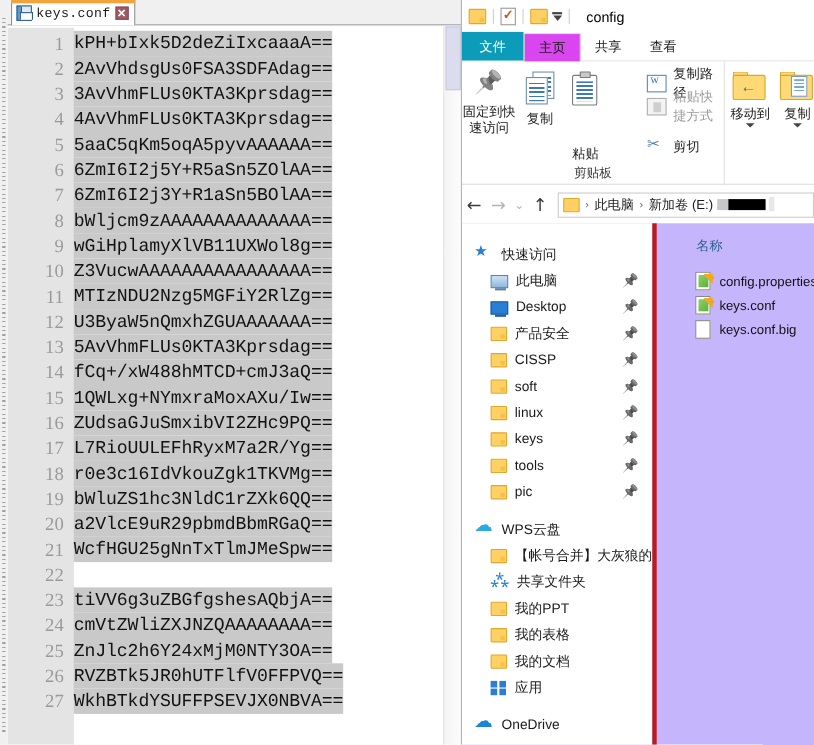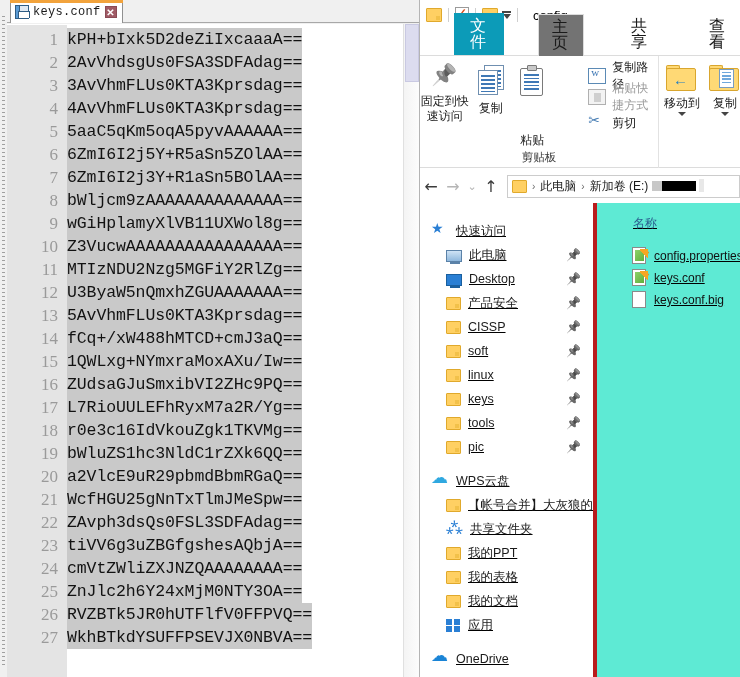--- a/index.html
+++ b/index.html
@@ -145,29 +145,28 @@
     margin-left: 9px; font-size: 13px; color: #000;
     font-family: "Liberation Sans", sans-serif;
   }
 
   .exp-tabs {
     position: absolute; left: 0; top: 30px; right: 0; height: 26px;
     background: #ffffff; display: flex; align-items: flex-end;
     border-bottom: 1px solid #dcdcdc;
   }
   .exp-tab {
-    padding: 4px 13px 5px 13px; font-size: 16px; color: #1a1a1a;
+    padding: 4px 13px 5px 13px; font-size: 12px; color: #1a1a1a;
     line-height: 16px;
-    margin-left: 34px;
   }
   .exp-tab.file {
     background: #0c9bb8; color: #ffffff; padding: 5px 16px 5px 16px;
   }
   .exp-tab.active {
-    background: #737373;
+    background: #d946ef;
     border-left: 1px solid #dcdcdc; border-right: 1px solid #dcdcdc;
     border-top: 1px solid #dcdcdc;
     position: relative; top: 1px;
   }
 
   .ribbon {
     position: absolute; left: 0; top: 56px; right: 0; height: 112px;
     background: #ffffff; border-bottom: 1px solid #dcdcdc;
     display: flex;
   }
@@ -303,21 +302,21 @@
     content: ""; position: absolute; left: -10px; top: 0; width: 10px; height: 10px;
     background: #c8c8c8;
   }
   .crumb-redacted::after {
     content: ""; position: absolute; right: -8px; top: -2px; width: 5px; height: 13px;
     background: #e8e8e8;
   }
 
   .body-area {
     position: absolute; left: 0; top: 203px; right: 0; bottom: 0;
-    display: flex; background: #5eead4; text-decoration: underline;
+    display: flex; background: #c4b5fd;
   }
   .navpane {
     width: 173px; flex: none; padding-top: 16px; overflow: hidden;
     background: #ffffff;
   }
   .navitem {
     display: flex; align-items: center; height: 24px; padding-left: 16px;
     position: relative;
   }
   .navitem .nico { width: 17px; height: 16px; margin-right: 7px; flex: none; position: relative; }
@@ -510,21 +509,20 @@
           <div class="row">
             <div class="lineno">20</div>
             <div class="linetext">a2VlcE9uR29pbmdBbmRGaQ==</div>
           </div>
           <div class="row">
             <div class="lineno">21</div>
             <div class="linetext">WcfHGU25gNnTxTlmJMeSpw==</div>
           </div>
           <div class="row">
             <div class="lineno">22</div>
-            <div class="linetext">ZAvph3dsQs0FSL3SDFAdag==</div>
           </div>
           <div class="row">
             <div class="lineno">23</div>
             <div class="linetext">tiVV6g3uZBGfgshesAQbjA==</div>
           </div>
           <div class="row">
             <div class="lineno">24</div>
             <div class="linetext">cmVtZWliZXJNZQAAAAAAAA==</div>
           </div>
           <div class="row">
@@ -605,21 +603,21 @@
 
         <div class="rsmall-col">
           <div class="rsmall">
             <div class="ico ico-path"></div>
             <span>复制路径</span>
           </div>
           <div class="rsmall dim">
             <div class="ico ico-shortcut"></div>
             <span>粘贴快捷方式</span>
           </div>
-          <div class="rsmall" style="margin-top:6px;">
+          <div class="rsmall" style="margin-top:16px;">
             <div class="ico ico-scissors"></div>
             <span>剪切</span>
           </div>
         </div>
 
         <div class="grp-label">剪贴板</div>
       </div>
 
       <div class="rgroup">
         <div class="rbtn" style="width:46px;">

